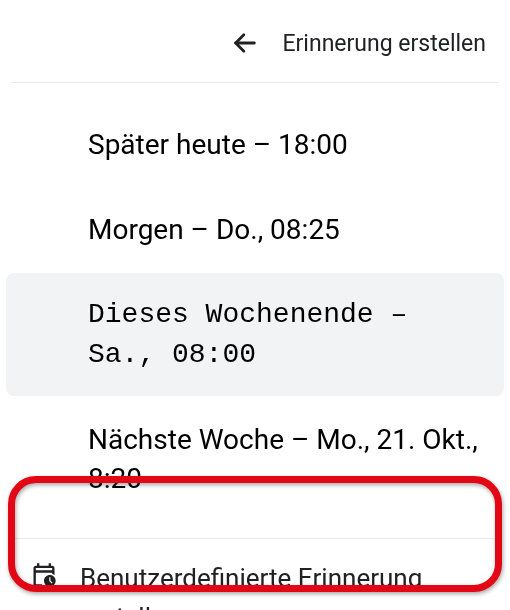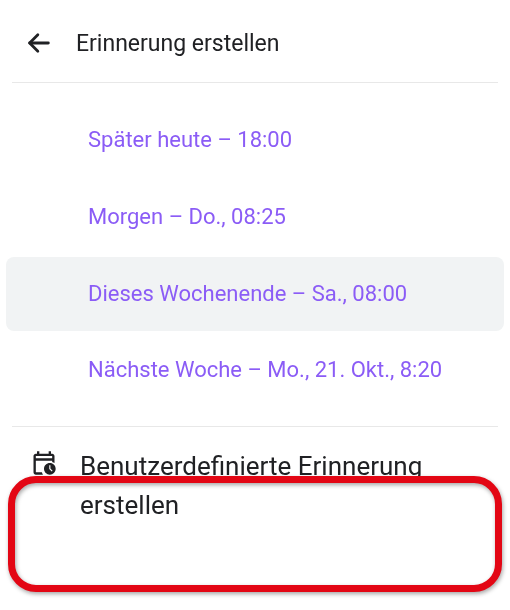--- a/index.html
+++ b/index.html
@@ -14,20 +14,21 @@
       height: 610px;
       position: relative;
       border-radius: 16px;
       overflow: hidden;
     }
     .header {
       display: flex;
       align-items: center;
       padding: 28px 24px 24px 24px;
       gap: 22px;
+      justify-content: flex-end;
     }
     .back-btn {
       display: flex;
       align-items: center;
       justify-content: center;
       width: 30px;
       height: 30px;
       cursor: pointer;
       color: #202124;
     }
@@ -39,29 +40,30 @@
     .divider {
       height: 1px;
       background: #e8e8e8;
       margin: 0 12px;
     }
     .options {
       padding-top: 18px;
     }
     .option {
       padding: 22px 20px 22px 82px;
-      font-size: 22px;
-      color: #8b5cf6;
+      font-size: 28px;
+      color: #000000;
       cursor: pointer;
       line-height: 1.4;
       border-radius: 8px;
       margin: 2px 6px;
     }
     .option.hovered {
       background: #f1f3f4;
+      font-family: Liberation Mono, monospace;
     }
     .divider2 {
       height: 1px;
       background: #e8e8e8;
       margin: 18px 12px 0 12px;
     }
     .custom-row {
       display: flex;
       align-items: flex-start;
       padding: 20px 30px 20px 30px;

